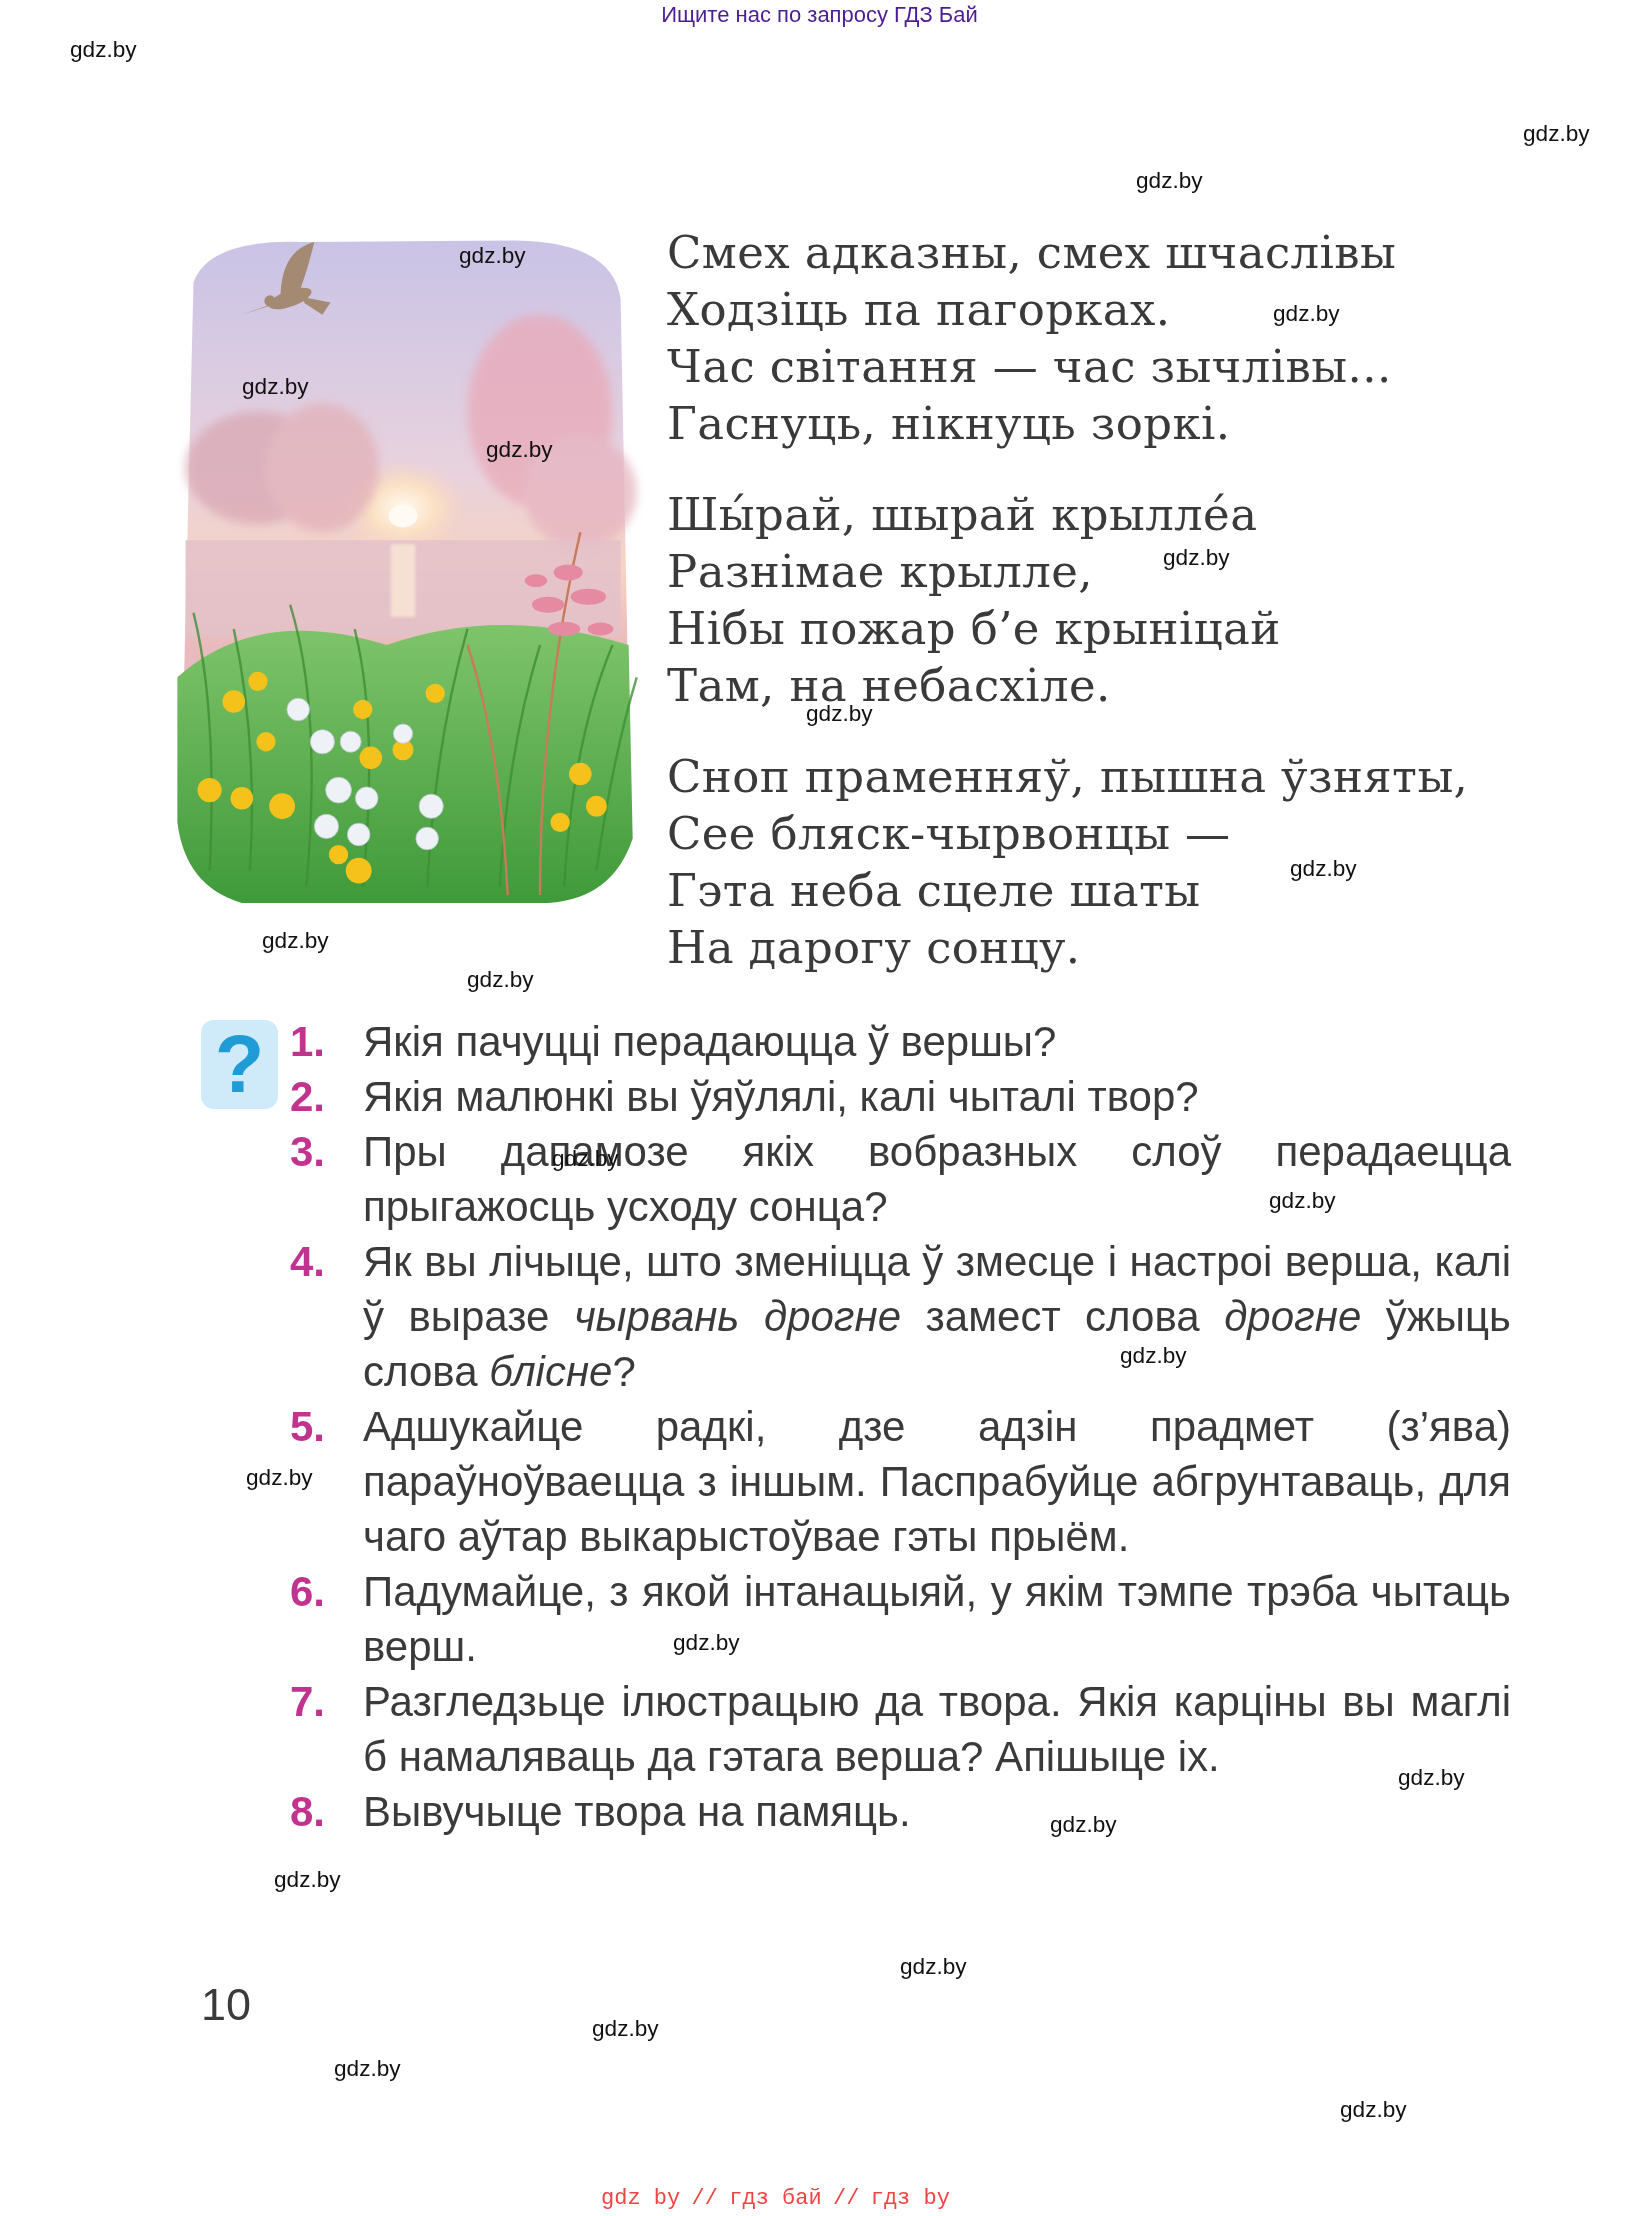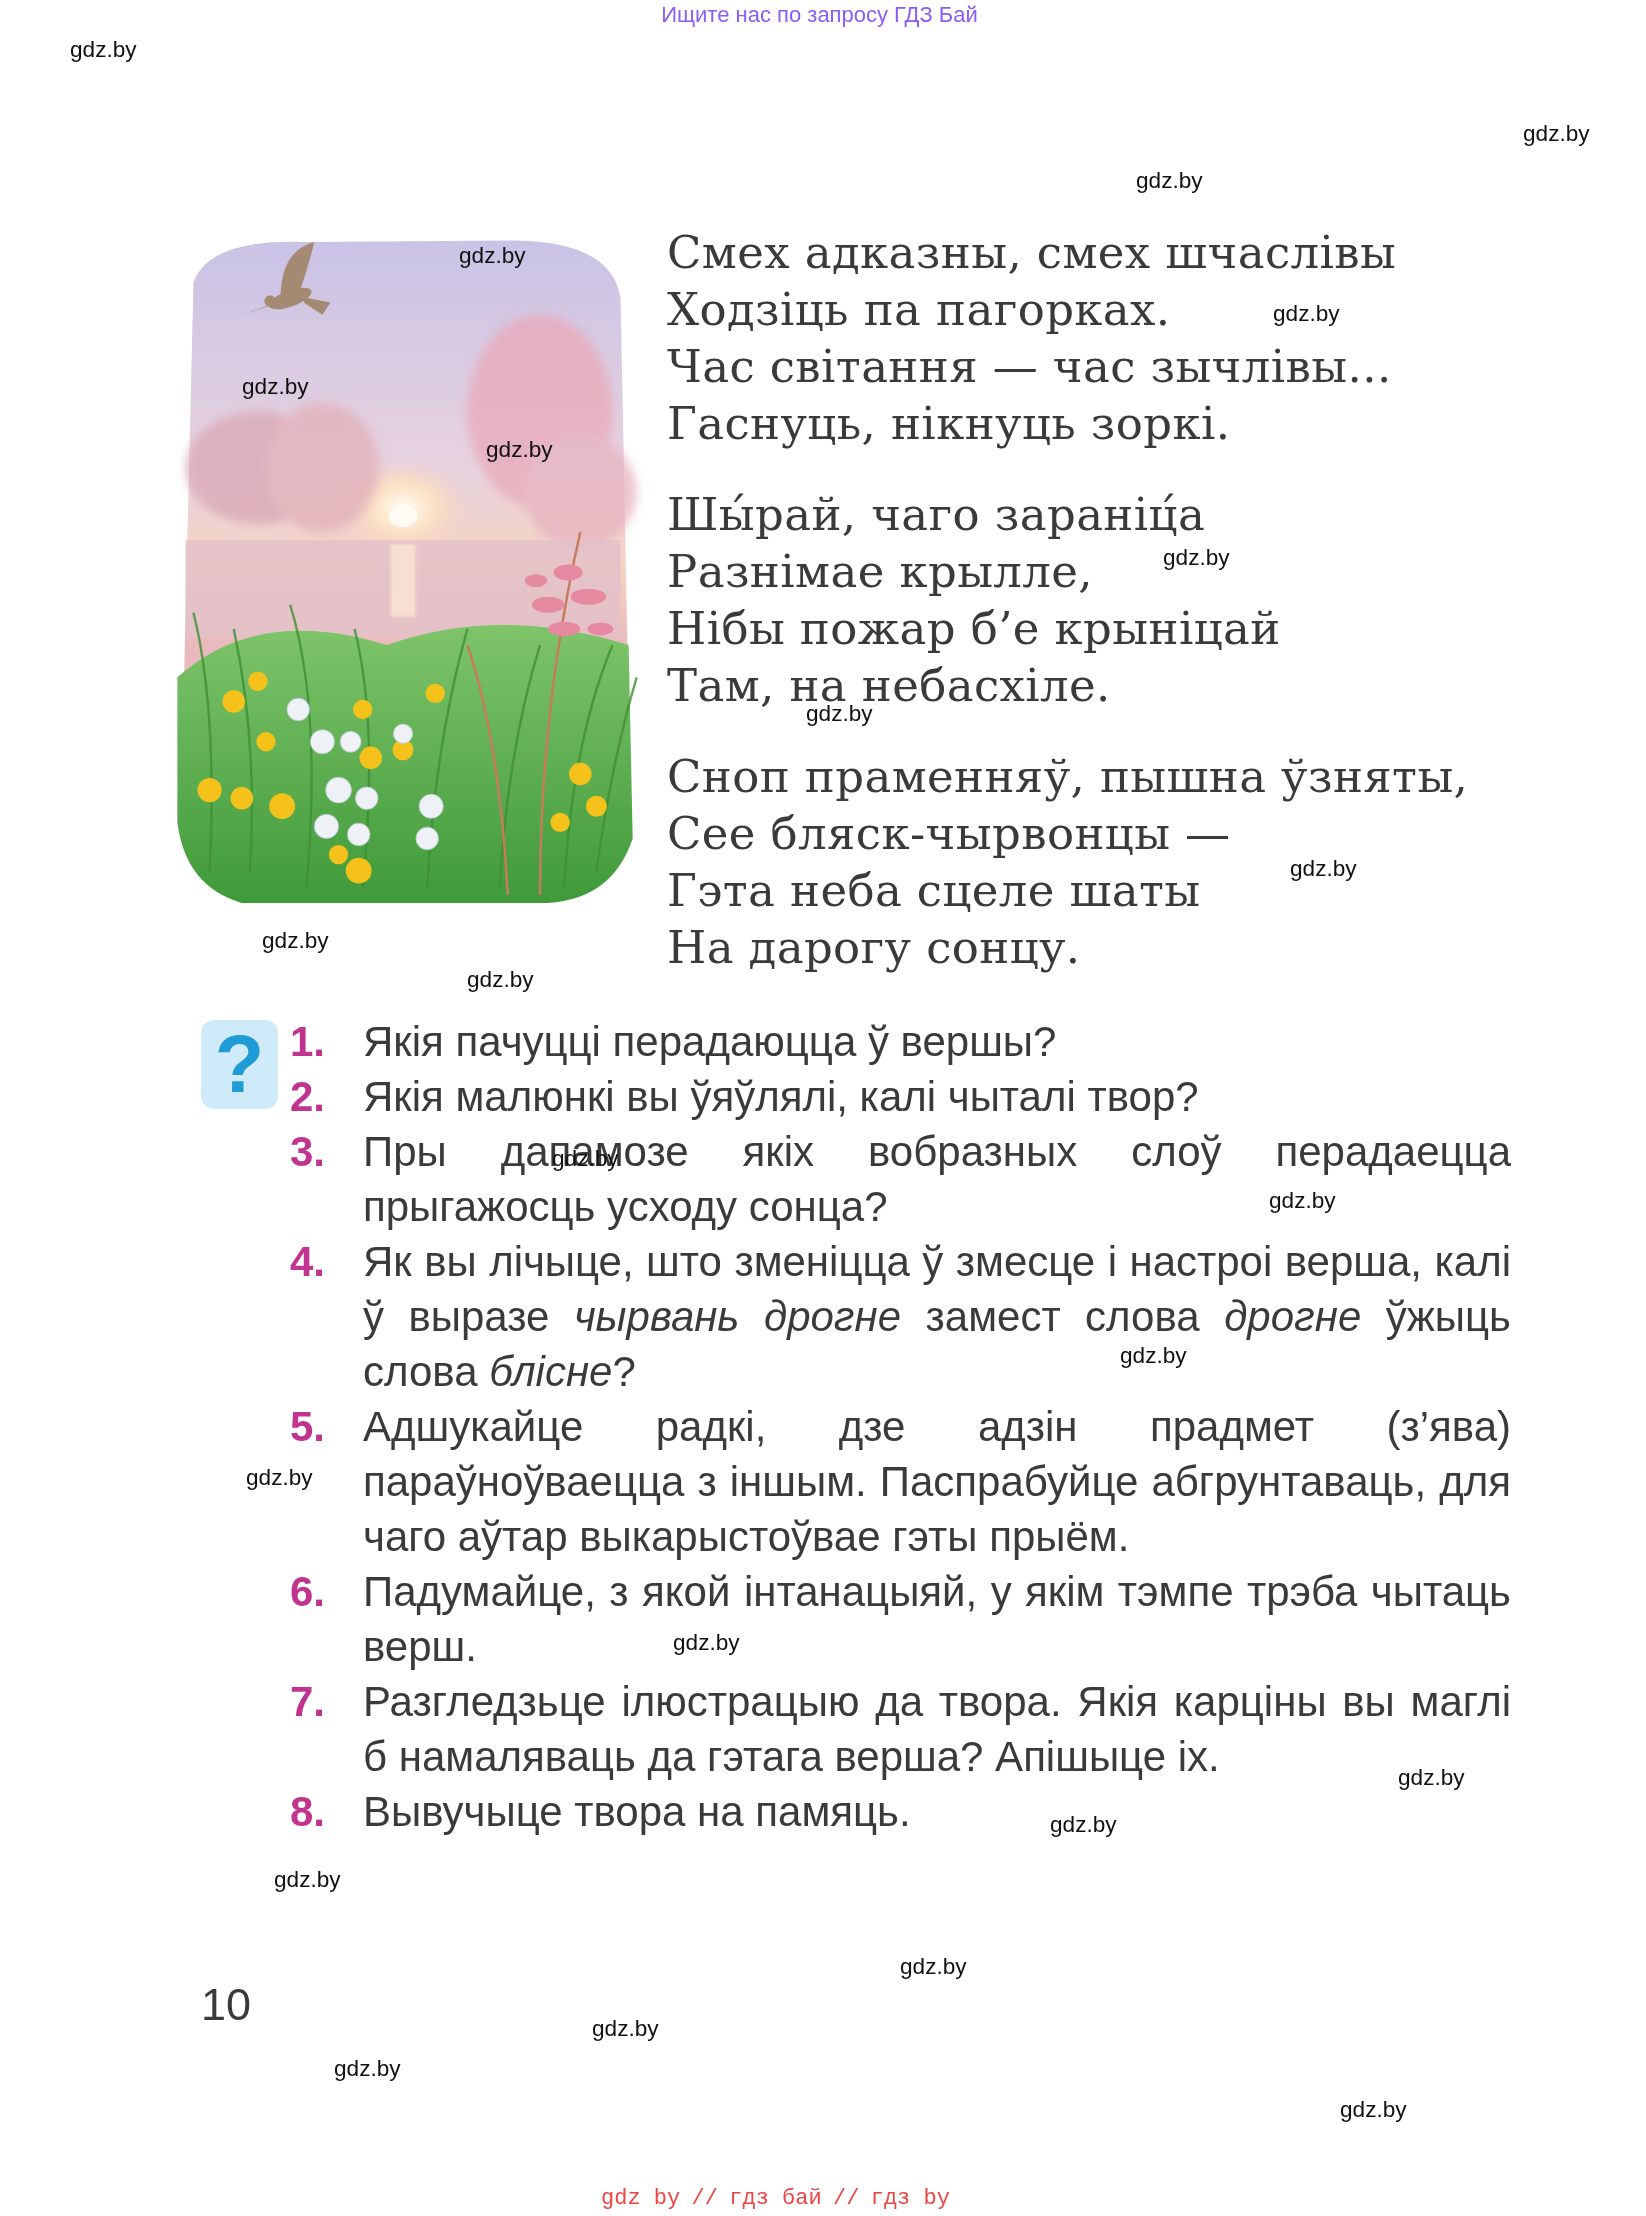--- a/index.html
+++ b/index.html
@@ -1,18 +1,18 @@
 <!DOCTYPE html>
 <html style="font-size:13px"><head>
 <meta charset="utf-8">
 <style>
   html, body { margin: 0; padding: 0; background: #ffffff; }
   body { width: 1647px; height: 2216px; position: relative; overflow: hidden; }
   .abs { position: absolute; }
-  .banner { left: 0; width: 1639px; top: 1.6px; text-align: center; font-family: "Liberation Sans", sans-serif; font-size: 22px; color: #8b5cf6; }
+  .banner { left: 0; width: 1639px; top: 1.6px; text-align: center; font-family: "Liberation Sans", sans-serif; font-size: 22px; color: #4c1d95; }
   .wm { font-family: Liberation Sans, sans-serif; font-size: 22.6px; color: #111; white-space: nowrap; }
   .illustration { left: 161px; top: 226px; width: 484px; height: 685px; }
   .poem { left: 667px; top: 224px; font-family: "DejaVu Serif", serif; font-size: 45px; color: #3a3a3a; letter-spacing: 0.4px; }
   .stanza { margin-bottom: 34px; }
   .stanza:last-child { margin-bottom: 0; }
   .verse { height: 57px; line-height: 57px; white-space: nowrap; }
   .qicon { left: 201px; top: 1020px; width: 77px; height: 89px; background: #cfeaf8; border-radius: 13px; display: flex; align-items: center; justify-content: center; }
   .qicon span { font-family: "Liberation Sans", sans-serif; font-weight: bold; font-size: 81px; color: #1f9bd6; line-height: 1; }
   .questions { left: 290px; top: 1014px; width: 1221px; font-family: "Liberation Sans", sans-serif; font-size: 42px; color: #3a3a3a; }
   .q { display: flex; line-height: 55px; }
@@ -137,21 +137,21 @@
 </div>
 
 <div class="abs poem">
   <div class="stanza">
     <div class="verse">Смех адказны, смех шчаслівы</div>
     <div class="verse">Ходзіць па пагорках.</div>
     <div class="verse">Час світання — час зычлівы...</div>
     <div class="verse">Гаснуць, нікнуць зоркі.</div>
   </div>
   <div class="stanza">
-    <div class="verse">Шы́рай, чаго зараніц́а</div>
+    <div class="verse">Шы́рай, шырай крылле́а</div>
     <div class="verse">Разнімае крылле,</div>
     <div class="verse">Нібы пожар б’е крыніцай</div>
     <div class="verse">Там, на небасхіле.</div>
   </div>
   <div class="stanza">
     <div class="verse">Сноп праменняў, пышна ўзняты,</div>
     <div class="verse">Сее бляск-чырвонцы —</div>
     <div class="verse">Гэта неба сцеле шаты</div>
     <div class="verse">На дарогу сонцу.</div>
   </div>

